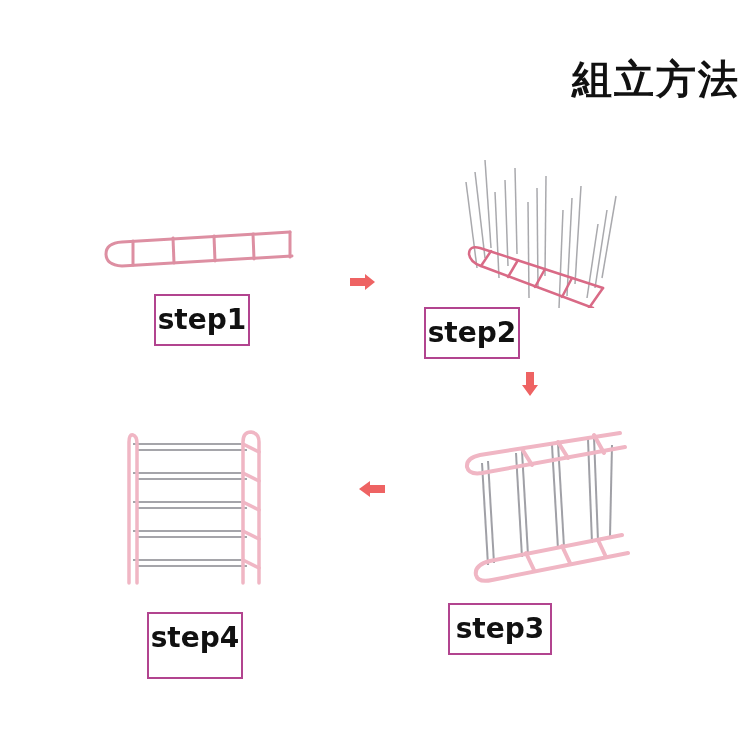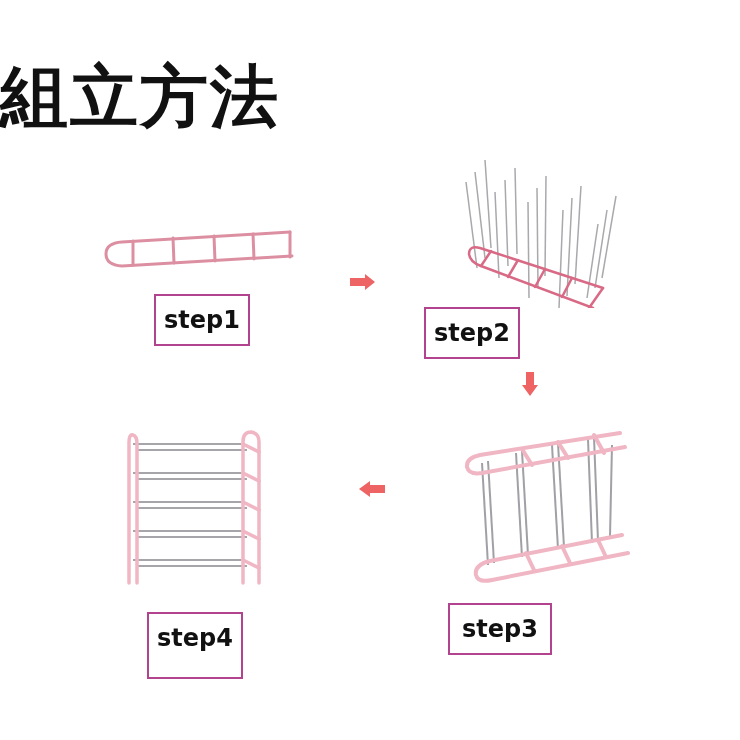--- a/index.html
+++ b/index.html
@@ -1,18 +1,18 @@
 <!DOCTYPE html>
 <html><head>
 <meta charset="utf-8">
 <style>
   html, body { margin:0; padding:0; background:#ffffff; }
   body { width:740px; height:740px; position:relative; overflow:hidden; font-family:"DejaVu Sans", sans-serif; }
-  .title { position:absolute; left:0; width:740px; top:52px; text-align:left; font-size:68px; font-weight:bold; color:#111; letter-spacing:2px; font-family:"DejaVu Sans", sans-serif; }
-  .step-label { position:absolute; border:2px solid #b2448f; background:#fff; font-family:"DejaVu Sans", sans-serif; font-weight:bold; font-size:24px; color:#111; text-align:center; box-sizing:border-box; line-height:48px; height:52px; }
+  .title { position:absolute; left:0; width:740px; top:52px; text-align:right; font-size:40px; font-weight:bold; color:#111; letter-spacing:2px; font-family:"DejaVu Sans", sans-serif; }
+  .step-label { position:absolute; border:2px solid #b2448f; background:#fff; font-family:"DejaVu Sans", sans-serif; font-weight:bold; font-size:28px; color:#111; text-align:center; box-sizing:border-box; line-height:48px; height:52px; }
   .illus { position:absolute; }
   .arrow { position:absolute; }
 </style>
 </head>
 <body>
 
 <div class="title">組立方法</div>
 
 <div class="illus" style="left:100px; top:222px; width:195px; height:50px;">
   <svg width="195" height="50" viewBox="0 0 195 50">

